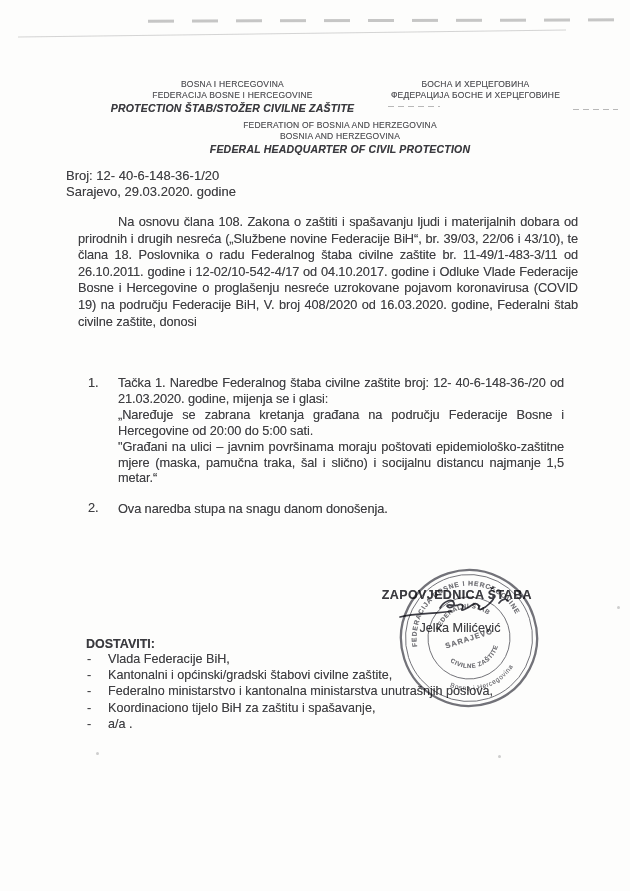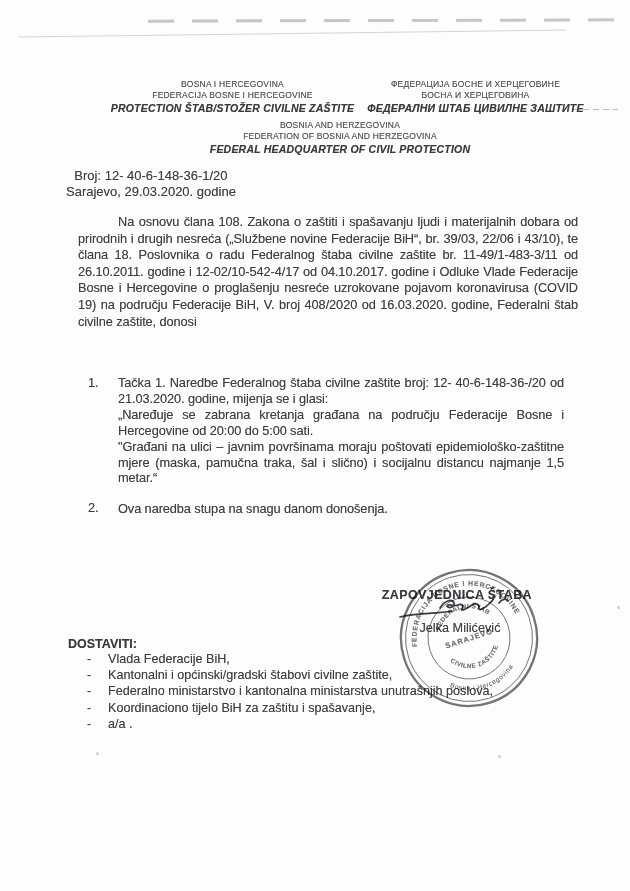--- a/index.html
+++ b/index.html
@@ -15,21 +15,21 @@
     padding-left: 20px;
   }
   .abs { position: absolute; }
 
   
   .hdr { text-align: center; }
   .h-sm { font-size: 8.5px; line-height: 11px; color: #55555a; letter-spacing: 0.2px; }
   .h-bold { font-size: 10.5px; line-height: 13px; font-weight: bold; font-style: italic; letter-spacing: 0.2px; color: #3a3a3f; margin-top: 1px; }
 
   
-  .meta { font-size: 13px; line-height: 15.5px; text-align: center; }
+  .meta { font-size: 13px; line-height: 15.5px; }
 
   
   .preamble {
     font-size: 12.8px; line-height: 16.6px; letter-spacing: -0.1px;
     text-align: justify; text-indent: 40px; width: 500px; margin-left: 12px;
   }
   .doc-title {
     width: 630px; text-align: center;
     font-size: 13.5px; font-weight: bold; letter-spacing: 5px; color: #39393e;
   }
@@ -82,28 +82,27 @@
   <div class="abs speck" style="left:498px;top:755px"></div>
   <div class="abs speck" style="left:617px;top:606px"></div>
 
   <div class="abs hdr" style="left:70px;top:79px;width:325px">
     <div class="h-sm">BOSNA I HERCEGOVINA</div>
     <div class="h-sm">FEDERACIJA BOSNE I HERCEGOVINE</div>
     <div class="h-bold">PROTECTION ŠTAB/STOŽER CIVILNE ZAŠTITE</div>
   </div>
 
   <div class="abs hdr" style="left:328px;top:79px;width:295px">
+    <div class="h-sm">БОСНА И ХЕРЦЕГОВИНА</div>
     <div class="h-sm">ФЕДЕРАЦИЈА БОСНЕ И ХЕРЦЕГОВИНЕ</div>
-    <div class="h-sm">БОСНА И ХЕРЦЕГОВИНА</div>
-    <div class="h-bold">ФЕДЕРАЛНИ ШТАБ ЦИВИЛНЕ ЗАШТИТЕ</div>
   </div>
 
   <div class="abs hdr" style="left:140px;top:120px;width:400px">
+    <div class="h-sm">FEDERATION OF BOSNIA AND HERZEGOVINA</div>
     <div class="h-sm">BOSNIA AND HERZEGOVINA</div>
-    <div class="h-sm">FEDERATION OF BOSNIA AND HERZEGOVINA</div>
     <div class="h-bold">FEDERAL HEADQUARTER OF CIVIL PROTECTION</div>
   </div>
 
   <div class="abs meta" style="left:66px;top:168px">
     <div>Broj: 12- 40-6-148-36-1/20</div>
     <div>Sarajevo, 29.03.2020. godine</div>
   </div>
 
   <div class="abs preamble" style="left:66px;top:214px">Na osnovu člana 108. Zakona o zaštiti i spašavanju ljudi i materijalnih dobara od prirodnih i drugih nesreća („Službene novine Federacije BiH“, br. 39/03, 22/06 i 43/10), te člana 18. Poslovnika o radu Federalnog štaba civilne zaštite br. 11-49/1-483-3/11 od 26.10.2011. godine i 12-02/10-542-4/17 od 04.10.2017. godine i Odluke Vlade Federacije Bosne i Hercegovine o proglašenju nesreće uzrokovane pojavom koronavirusa (COVID 19) na području Federacije BiH, V. broj 408/2020 od 16.03.2020. godine, Federalni štab civilne zaštite, donosi</div>
 
@@ -125,21 +124,21 @@
   </div>
 
   <div class="abs sig-role" style="left:372px;top:588px">ZAPOVJEDNICA ŠTABA</div>
   <svg class="abs sig-svg" style="left:396px;top:593px" width="122" height="34" viewBox="0 0 122 34">
     <path d="M4 24 C 20 20, 40 21, 56 18"></path>
     <path d="M44 15 C 48 8, 56 5, 58 10 C 59 14, 53 16, 51 13 C 52 10, 57 14, 62 12 C 66 10, 68 13, 66 16 C 64 19, 72 15, 76 12 C 80 9, 84 12, 83 15 C 82 18, 88 16, 93 11 C 97 7, 99 5, 97 3"></path>
     <path d="M103 10 C 106 6, 110 5, 112 8"></path>
   </svg>
   <div class="abs sig-name" style="left:400px;top:621px">Jelka Milićević</div>
 
-  <div class="abs dost-head" style="left:68px;top:637px">DOSTAVITI:</div>
+  <div class="abs dost-head" style="left:86px;top:637px">DOSTAVITI:</div>
   <div class="abs dost-list" style="left:87px;top:651px">
     <div class="drow">
       <span class="dash">-</span>
       <span>Vlada Federacije BiH,</span>
     </div>
     <div class="drow">
       <span class="dash">-</span>
       <span>Kantonalni i općinski/gradski štabovi civilne zaštite,</span>
     </div>
     <div class="drow">

